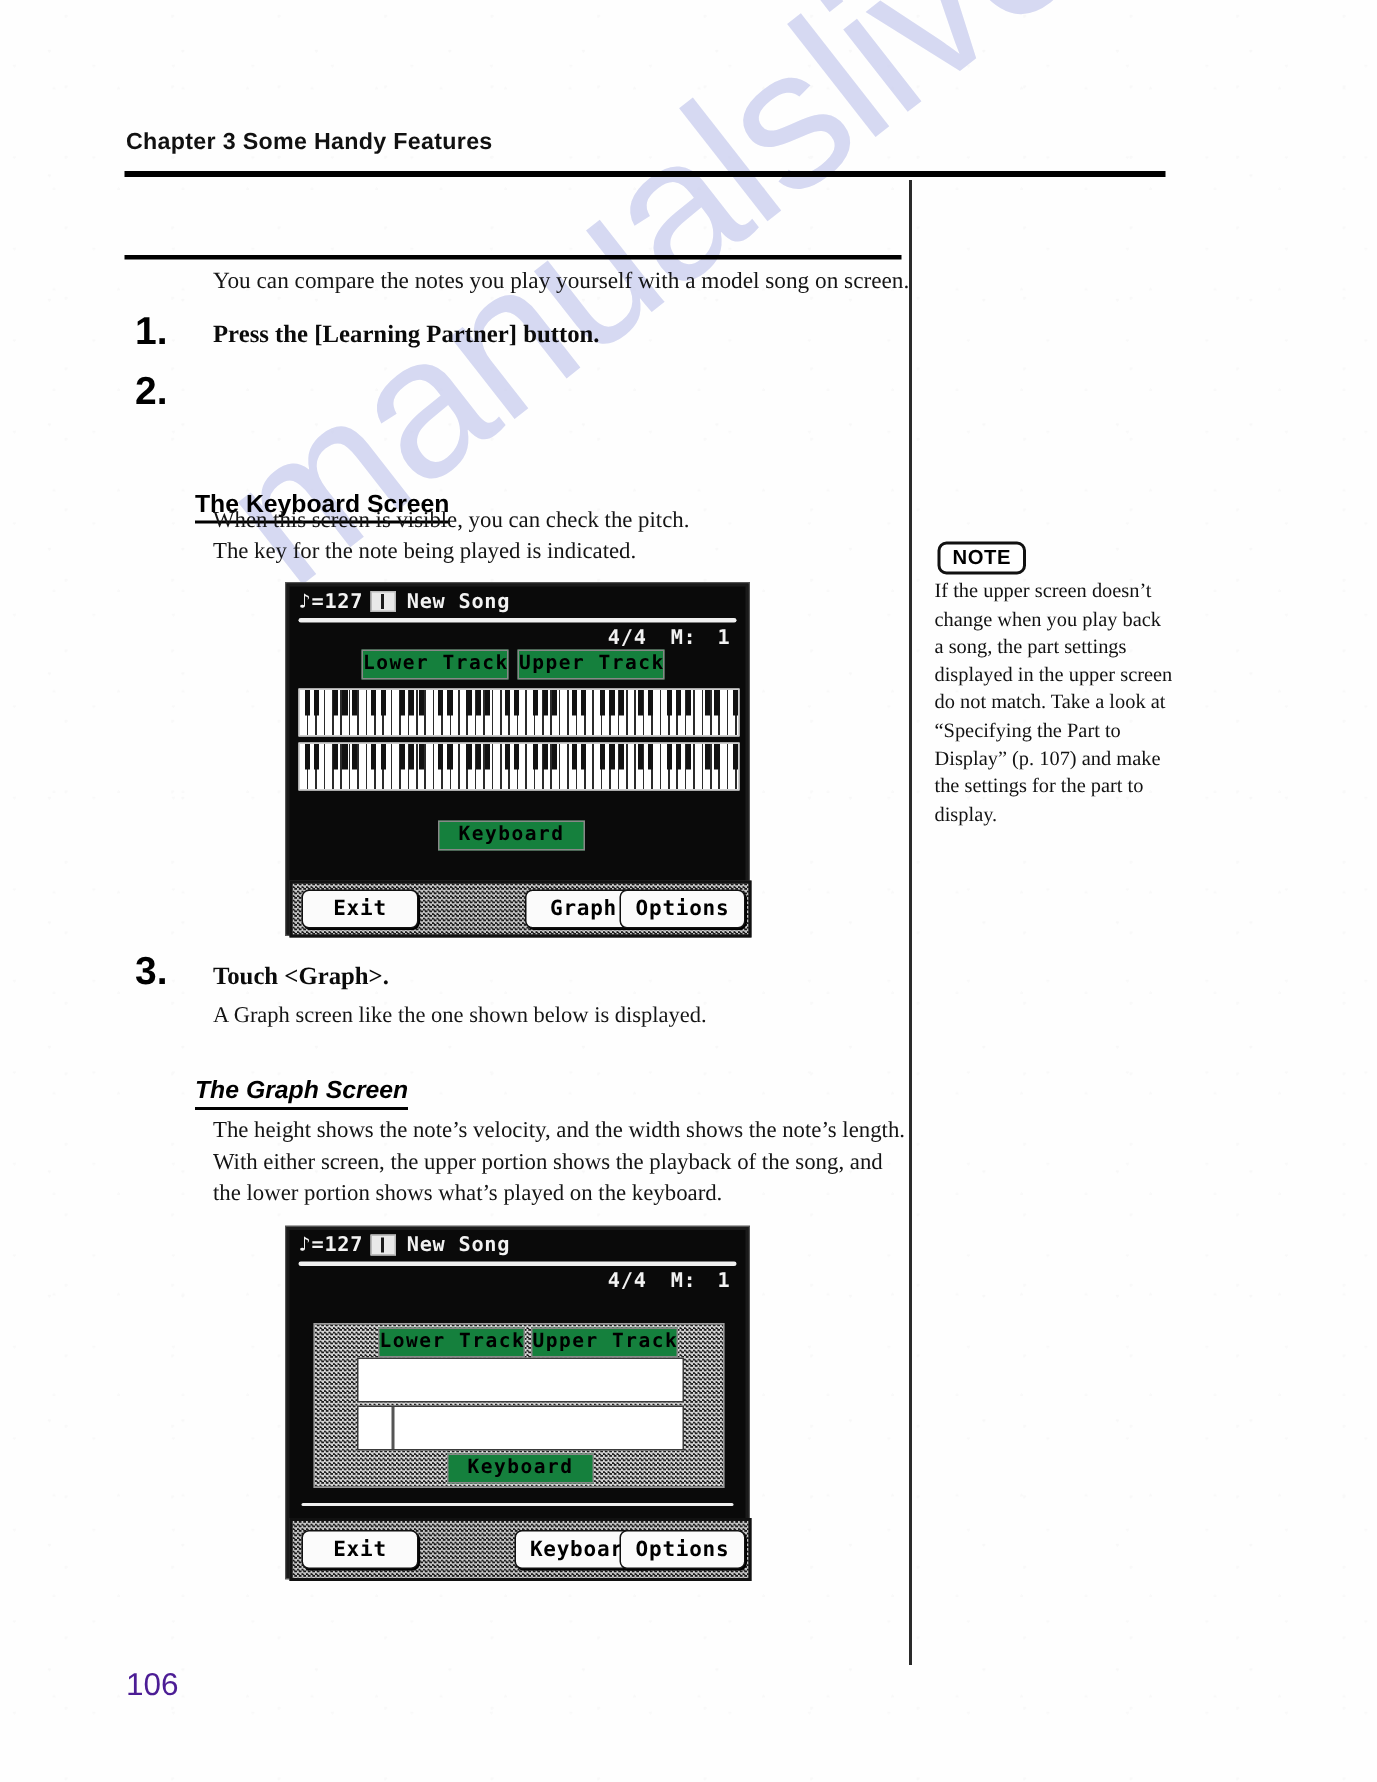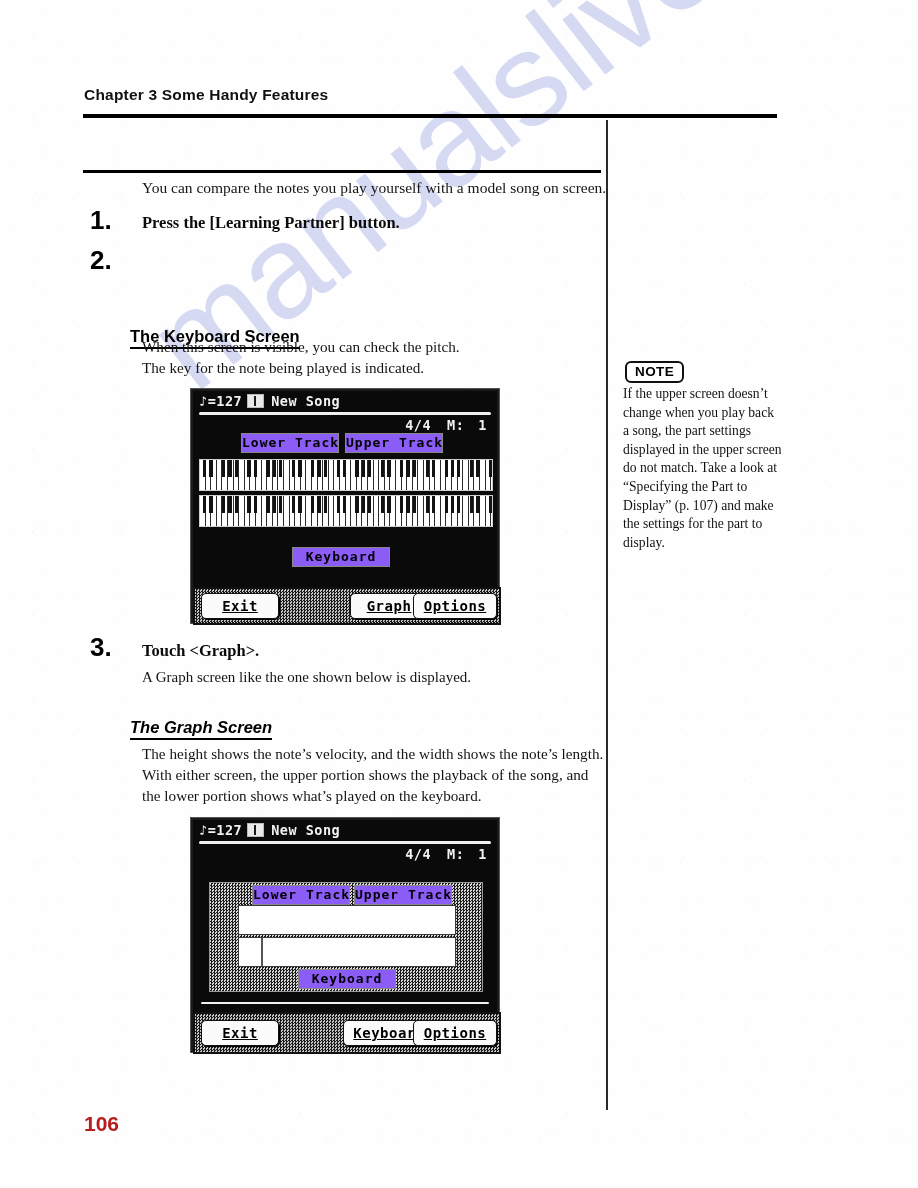--- a/index.html
+++ b/index.html
@@ -176,23 +176,23 @@
     line-height: 18.6px;
     color: #121212;
   }
 
   
   .folio {
     position: absolute;
     left: 84px;
     top: 1112px;
     font-family: "Liberation Sans", sans-serif;
-    font-weight: bold;
+    font-weight: normal;
     font-size: 21px;
-    color: #b91c1c;
+    color: #4c1d95;
   }
 
   
   .lcd {
     position: absolute;
     background: #0a0a0a;
     border: 2px solid #1a1a1a;
     box-shadow: 0 0 0 1px #555;
     font-family: "DejaVu Sans Mono", monospace;
   }
@@ -235,21 +235,21 @@
   }
   .lcd-hr {
     position: absolute;
     height: 3px;
     background: #f0f0f0;
     border-radius: 2px;
   }
 
   .lcd-tab {
     position: absolute;
-    background: #8b5cf6;
+    background: #15803d;
     color: #000;
     font-size: 13px;
     font-weight: bold;
     letter-spacing: 1px;
     text-align: center;
     border: 1px solid #888;
     white-space: pre;
     line-height: 17px;
     height: 18px;
   }
@@ -328,21 +328,20 @@
     border-radius: 5px;
     font-family: "DejaVu Sans Mono", monospace;
     font-size: 14px;
     font-weight: bold;
     letter-spacing: .5px;
     display: flex;
     align-items: center;
     justify-content: center;
     white-space: pre;
     box-shadow: 1px 1px 0 #000;
-    text-decoration: underline;
   }
 </style>
 </head>
 <body>
 
 <div class="page">
 
   <div class="scan-noise"></div>
 
   <div class="watermark">manualslive.com</div>

